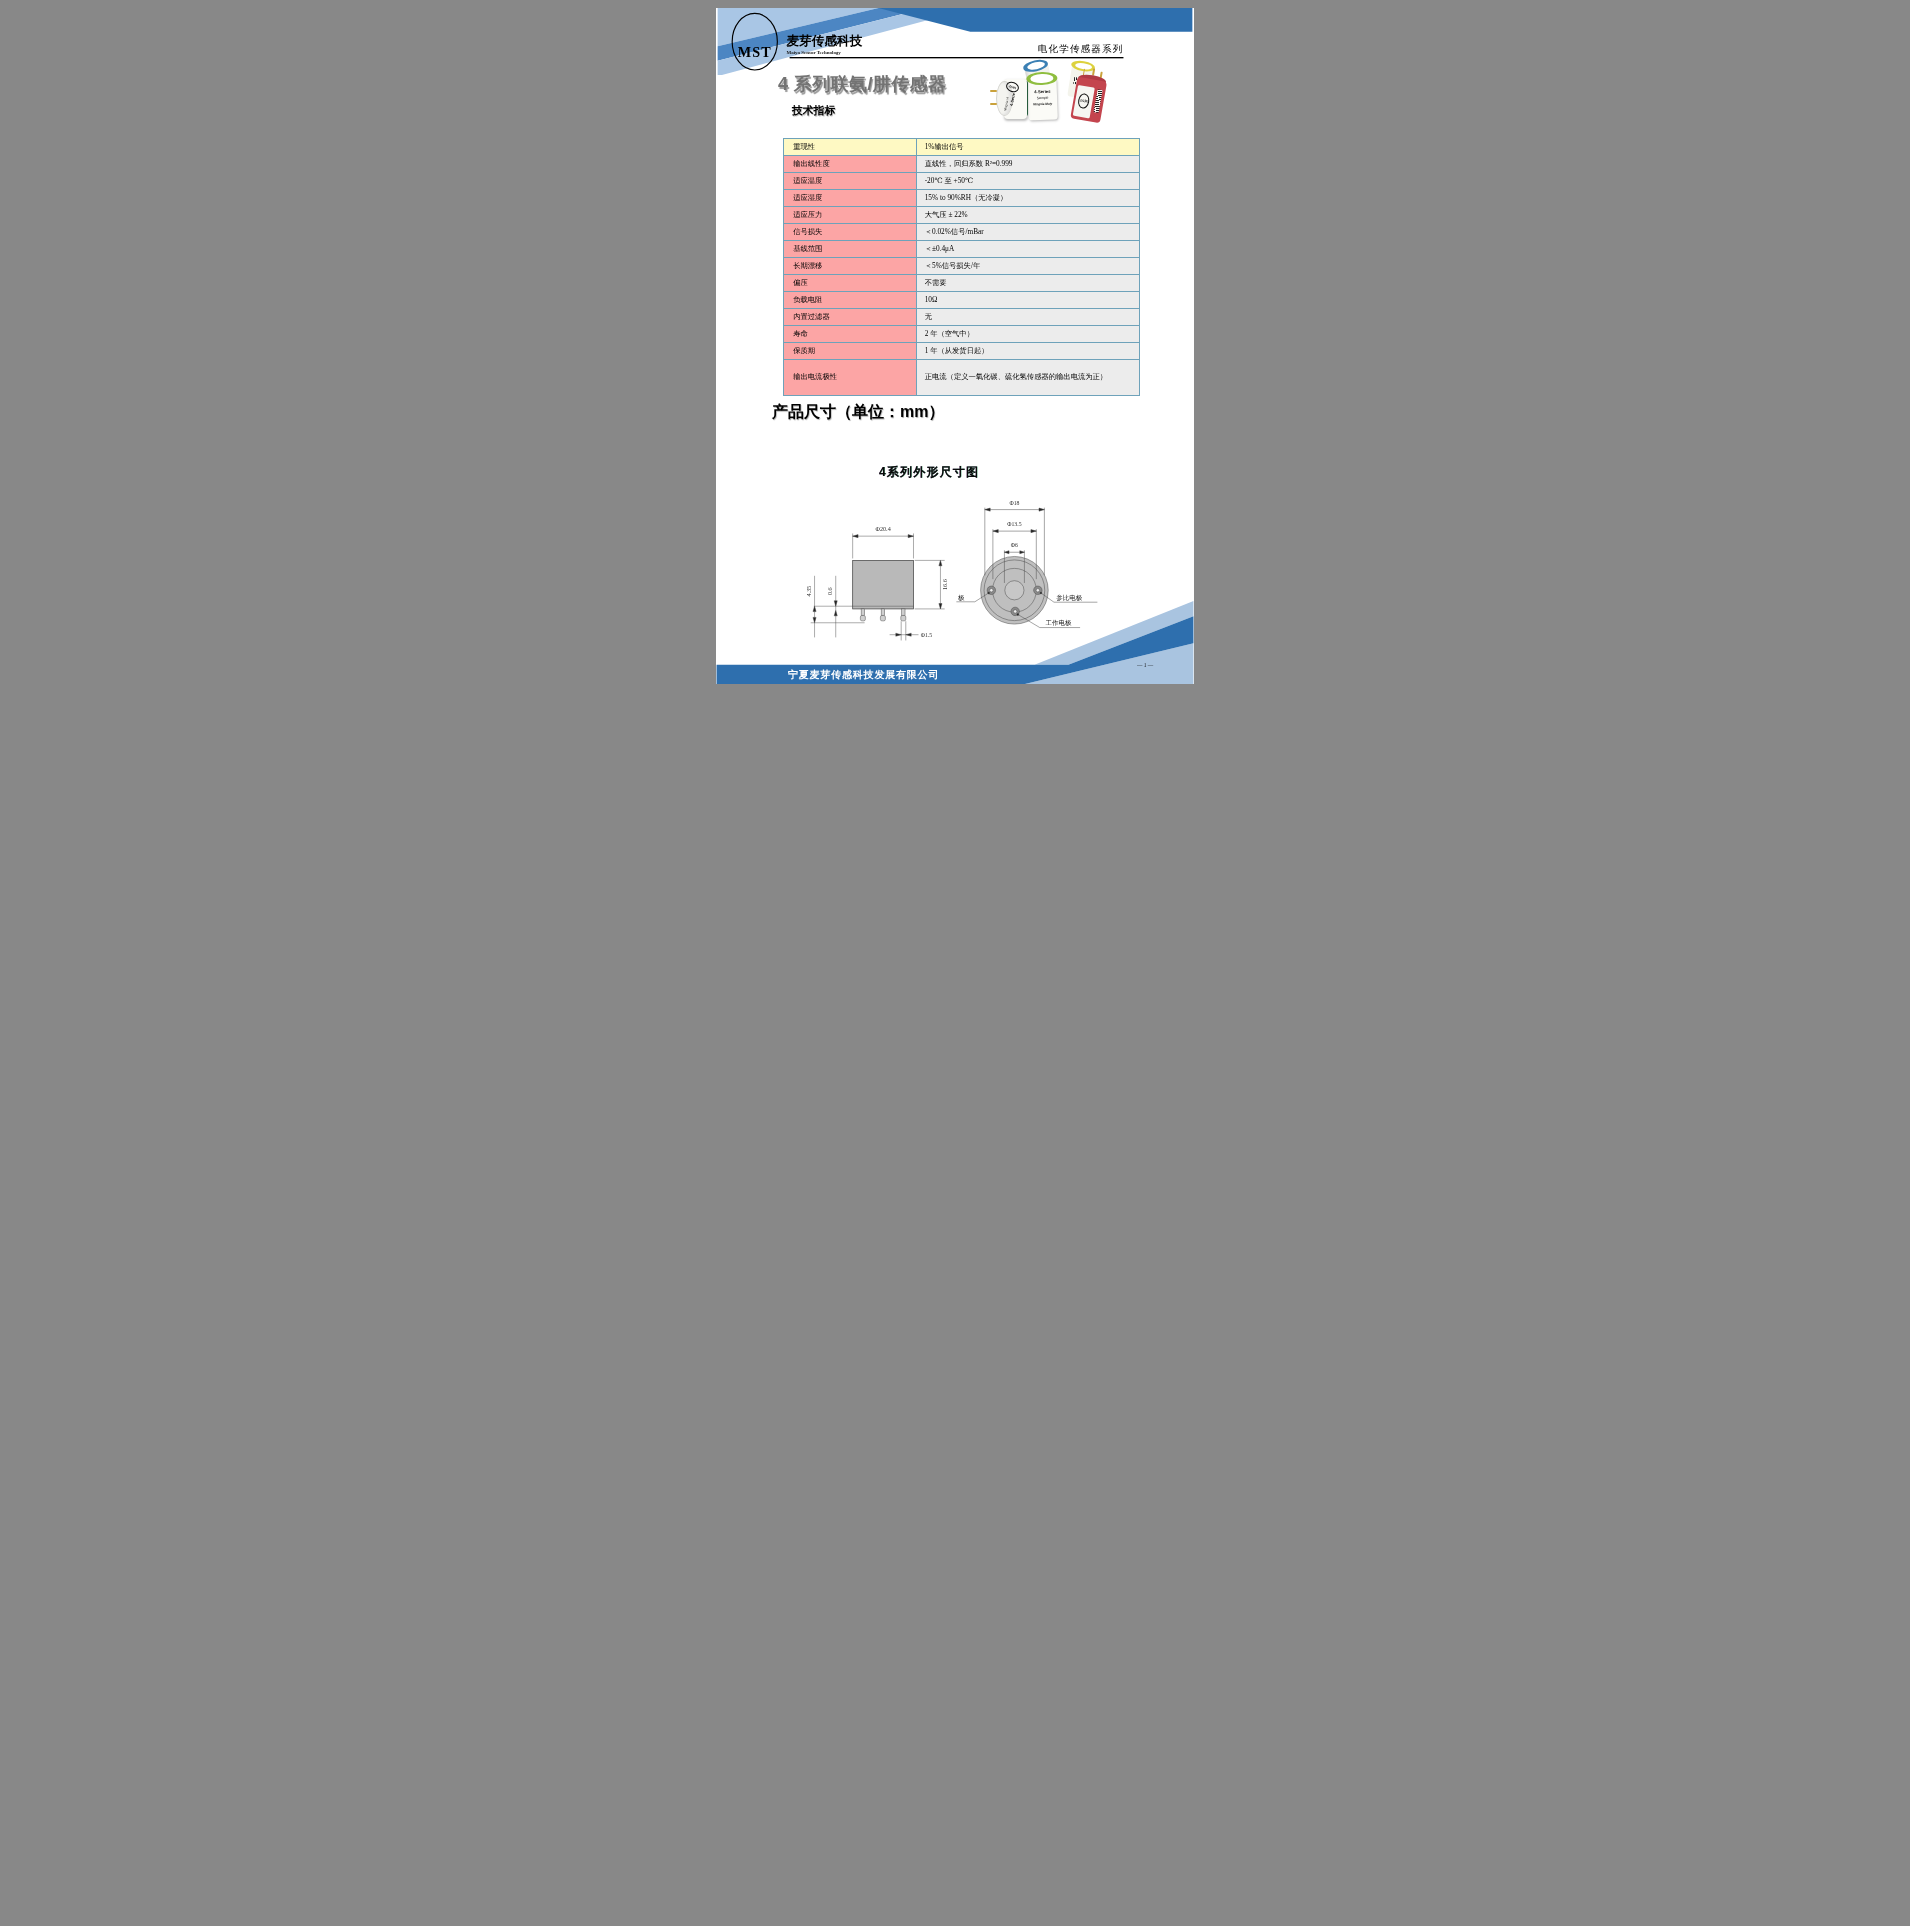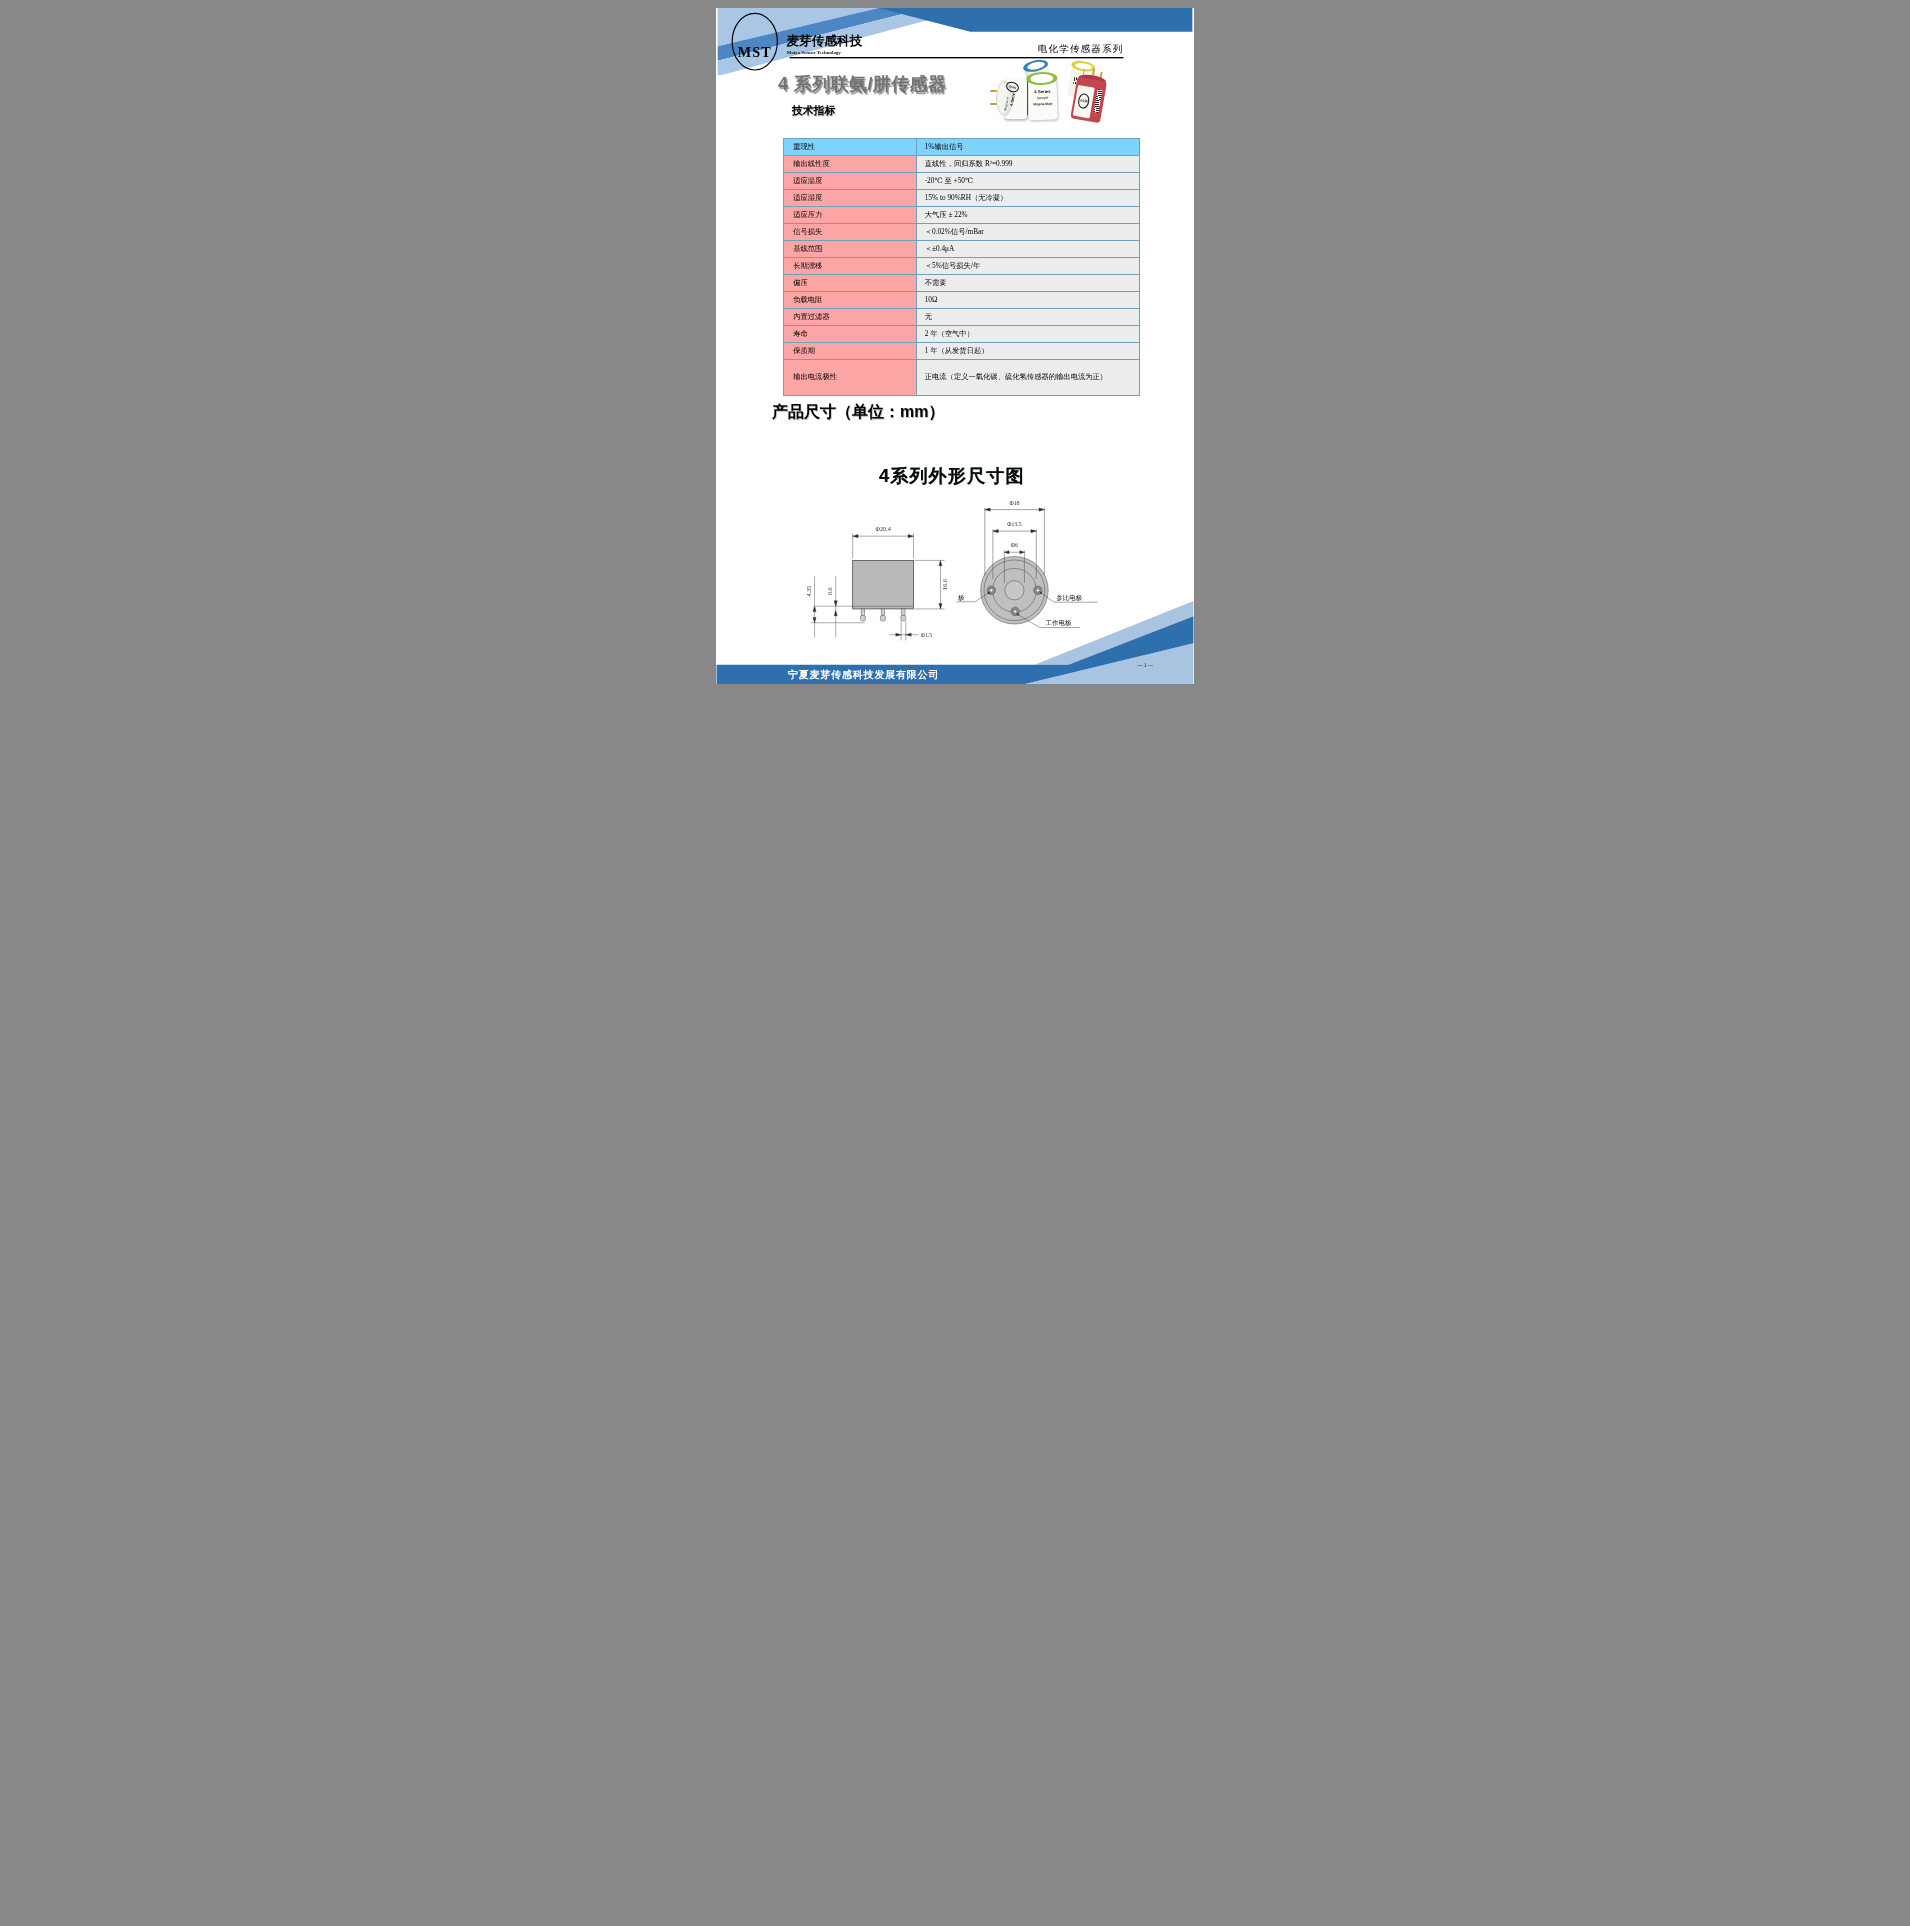--- a/index.html
+++ b/index.html
@@ -10,33 +10,33 @@
   
   .hdr-svg{position:absolute;left:0;top:0;}
   .ftr-svg{position:absolute;left:0;top:576px;}
 
   
   .doc-title{position:absolute;left:62px;top:64px;font-size:18px;font-weight:bold;color:#737373;
              letter-spacing:0.4px;text-shadow:1.2px 1.5px 0.8px #9a9a9a;margin:0;}
   .sec-title{position:absolute;font-weight:bold;color:#000;margin:0;text-shadow:0.8px 1.2px 0.8px #b5b5b5;}
   #specsTitle{left:76px;top:96px;font-size:10.8px;}
   #dimsTitle{left:56px;top:394px;font-size:16px;}
-  .draw-title{position:absolute;left:163px;top:456px;font-size:18px;font-weight:bold;color:#0a0a0a;
+  .draw-title{position:absolute;left:163px;top:456px;font-size:12px;font-weight:bold;color:#0a0a0a;
               letter-spacing:1.2px;margin:0;text-shadow:0.4px 0.4px 0 #6a8,0 0 0.4px #a6b;}
 
   
   .spec-table{position:absolute;left:67px;top:130px;width:355px;border:1.2px solid #6ea2ba;background:#fff;}
   .spec-row{display:flex;border-top:1.2px solid #6ea2ba;min-height:16px;}
   .spec-row:first-child{border-top:none;}
   .spec-row:last-child{min-height:35px;}
   .cell{display:flex;align-items:center;box-sizing:border-box;
         font-family:"Liberation Serif","DejaVu Serif",serif;font-size:7.3px;color:#000;line-height:1.45;}
   .cell.label{width:133px;padding:1.2px 3.1px 1.2px 9.2px;background:#fca5a5;border-right:1.2px solid #6ea2ba;}
   .cell.value{flex:1;padding:1.2px 5.4px 1.2px 7.7px;background:#ececec;}
-  .spec-row.head .label,.spec-row.head .value{background:#7dd3fc;}
+  .spec-row.head .label,.spec-row.head .value{background:#fef9c3;}
 
   
   .photo{position:absolute;left:276px;top:52px;width:122px;height:64px;}
   .photo *{position:absolute;box-sizing:border-box;}
   .cylcap{border-radius:50%;}
   .s-blue{left:34px;top:0;width:25.4px;height:39px;transform:rotate(-12deg);}
   .s-blue .body{left:0.8px;top:4.6px;width:24px;height:33px;background:#f2f2ee;border-radius:3.1px;box-shadow:inset 2.3px 0 3.1px #d8d8d4;}
   .s-blue .cap{left:0;top:0;width:25.4px;height:10.8px;background:#3b80b4;}
   .s-blue .hole{left:3.5px;top:1.5px;width:18.5px;height:7.3px;background:#fff;border-radius:50%;}
   .s-yel{left:77px;top:0.8px;width:24px;height:37px;transform:rotate(9deg);}

